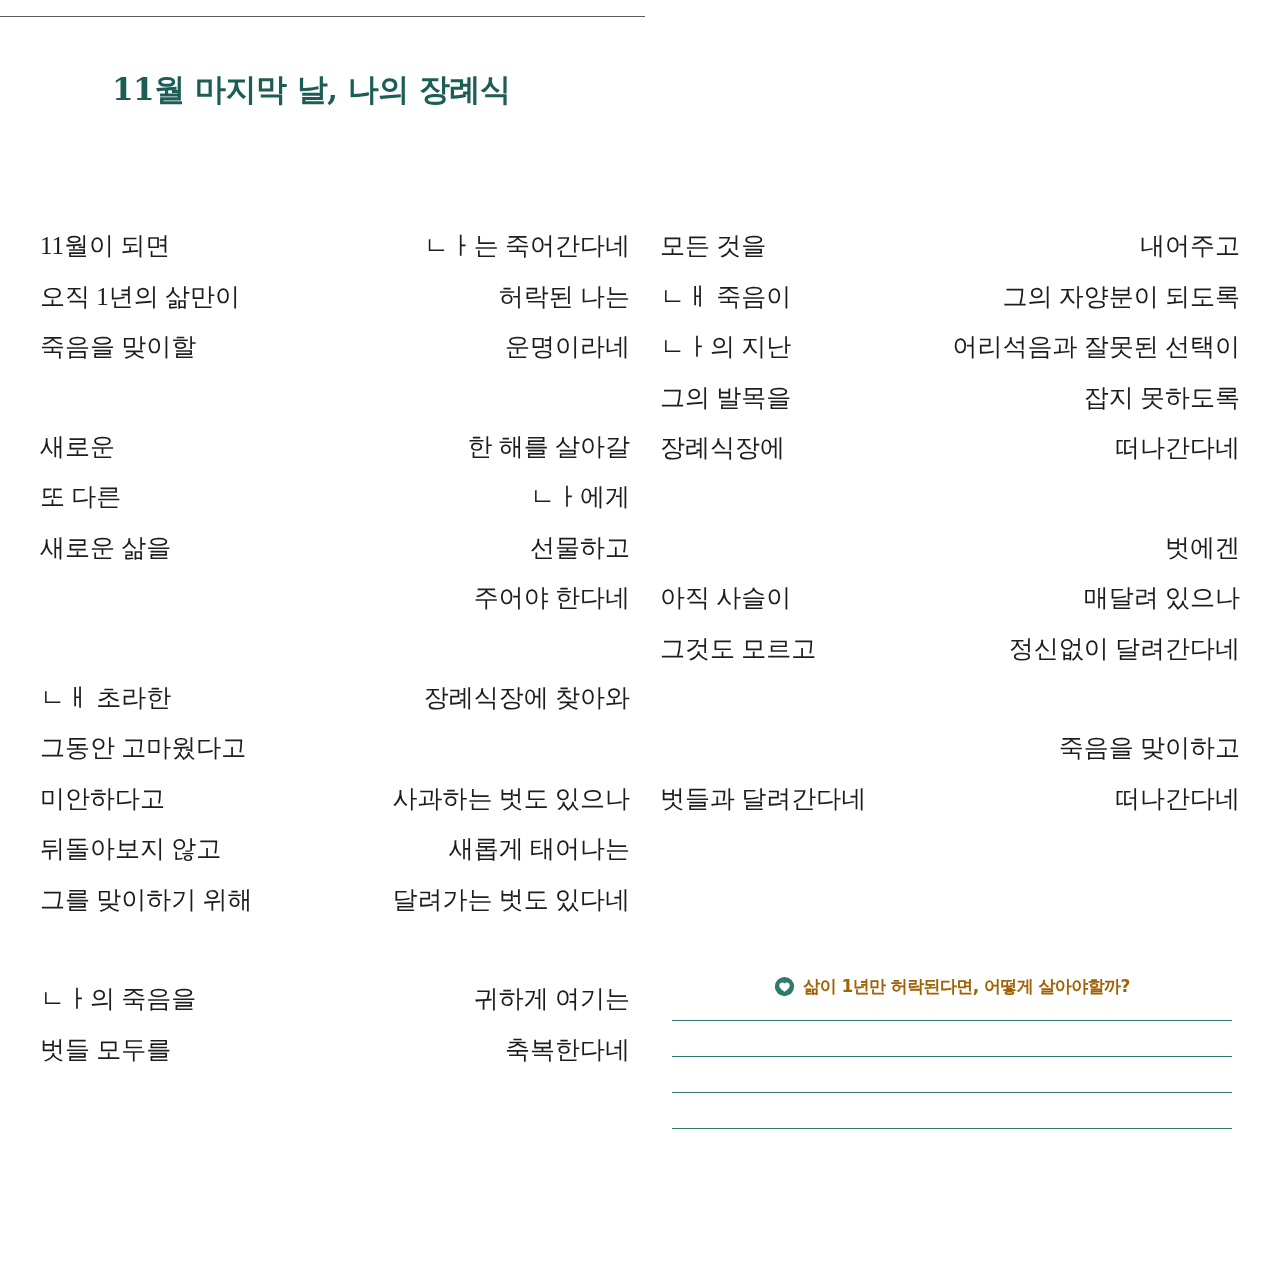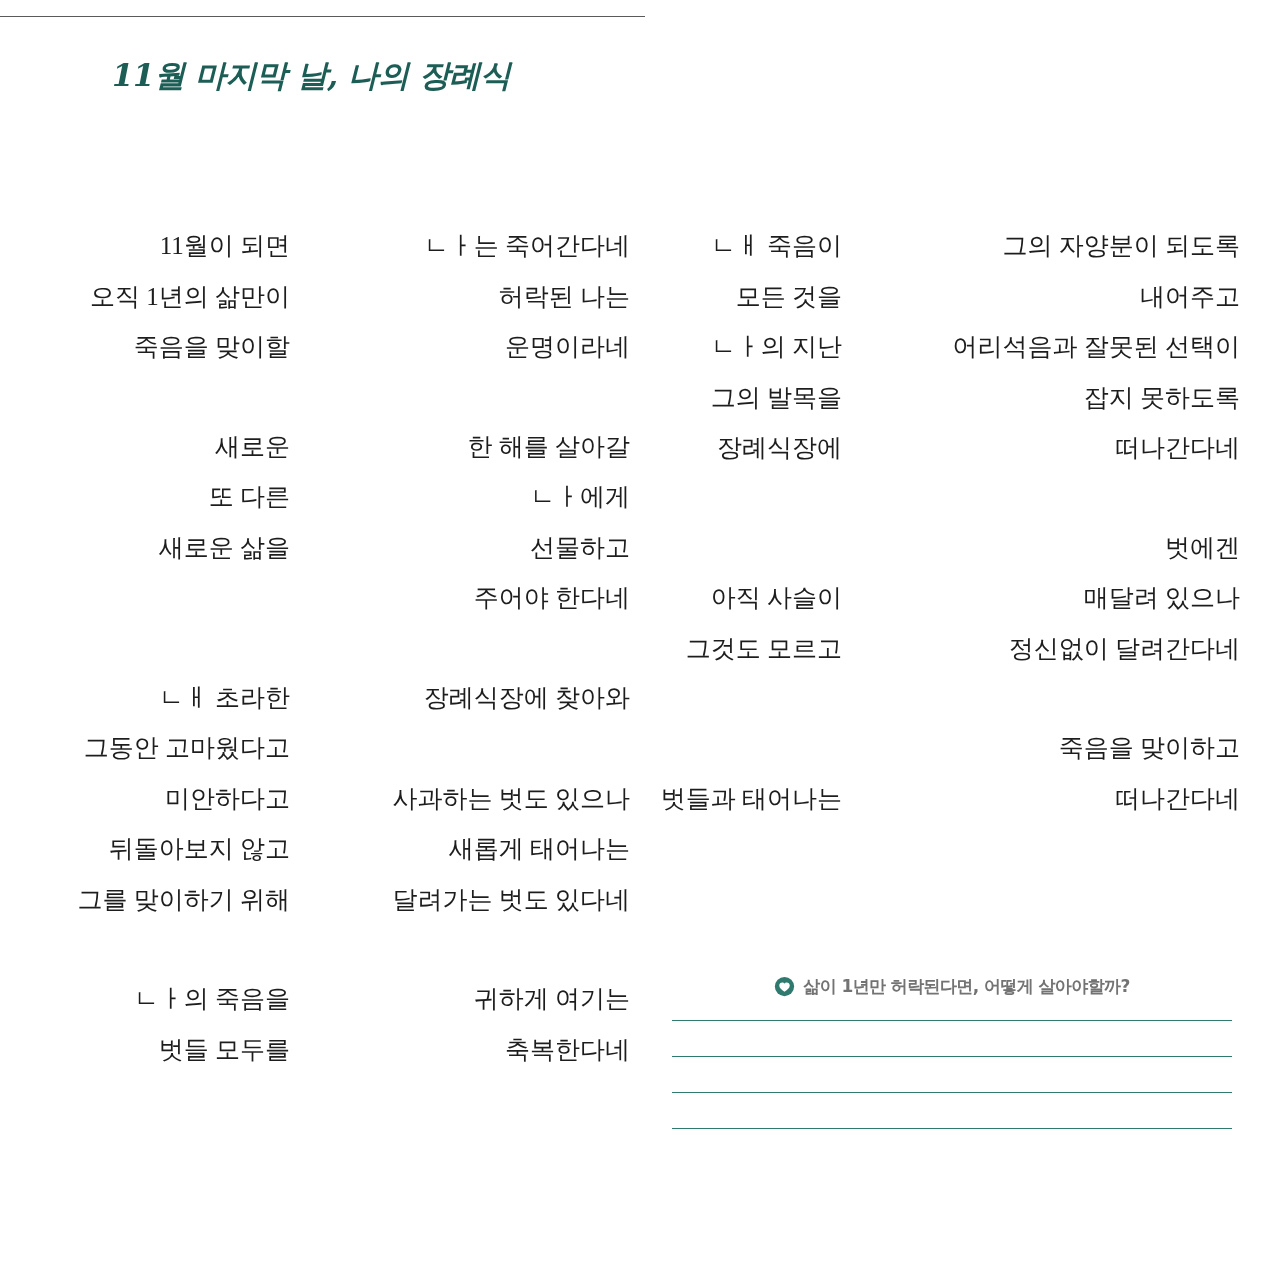--- a/index.html
+++ b/index.html
@@ -24,29 +24,28 @@
   .top-rule {
     position: absolute;
     top: 16px;
     left: 0;
     width: 645px;
     height: 1px;
     background: #5a5a5a;
   }
   .title {
     position: absolute;
-    top: 34px;
+    top: 48px;
     left: 112px;
     font-size: 31px;
     font-weight: bold;
     letter-spacing: -0.5px;
     color: #1c5e55;
     font-family: "DejaVu Serif", "Liberation Serif", serif;
     white-space: nowrap;
-    font-style: italic;
   }
   
   .col {
     position: absolute;
     top: 228px;
   }
   .col-left { left: 40px; width: 590px; }
   .col-right { left: 660px; width: 580px; }
 
   .stanza {
@@ -56,21 +55,21 @@
     display: flex;
     align-items: baseline;
     margin-bottom: 15px;
     font-size: 25px;
     line-height: 1.42;
     white-space: nowrap;
   }
   .lead {
     flex: 0 0 auto;
     width: 268px;
-    text-align: right;
+    text-align: left;
     padding-right: 18px;
     box-sizing: border-box;
   }
   .col-right .lead {
     width: 200px;
   }
   .rest {
     flex: 1 1 auto;
     text-align: right;
   }
@@ -83,21 +82,21 @@
     width: 560px;
   }
   .prompt-head {
     display: flex;
     align-items: center;
     gap: 8px;
     justify-content: center;
     font-family: "DejaVu Sans", "Liberation Sans", sans-serif;
     font-size: 17px;
     font-weight: bold;
-    color: #737373;
+    color: #a16207;
     letter-spacing: -0.6px;
     white-space: nowrap;
   }
   .prompt-icon {
     width: 21px;
     height: 21px;
     flex: 0 0 auto;
   }
   .write-lines {
     margin-top: 22px;
@@ -185,28 +184,28 @@
         <span class="rest">축복한다네</span>
       </div>
     </div>
 
   </div>
 
   <div class="col col-right">
 
     <div class="stanza">
       <div class="line">
+        <span class="lead">모든 것을</span>
+        <span class="rest">내어주고</span>
+      </div>
+      <div class="line">
         <span class="lead">ㄴㅐ 죽음이</span>
         <span class="rest">그의 자양분이 되도록</span>
       </div>
       <div class="line">
-        <span class="lead">모든 것을</span>
-        <span class="rest">내어주고</span>
-      </div>
-      <div class="line">
         <span class="lead">ㄴㅏ의 지난</span>
         <span class="rest">어리석음과 잘못된 선택이</span>
       </div>
       <div class="line">
         <span class="lead">그의 발목을</span>
         <span class="rest">잡지 못하도록</span>
       </div>
       <div class="line">
         <span class="lead">장례식장에</span>
         <span class="rest">떠나간다네</span>
@@ -225,21 +224,21 @@
         <span class="lead">그것도 모르고</span>
         <span class="rest">정신없이 달려간다네</span>
       </div>
     </div>
 
     <div class="stanza">
       <div class="line">
         <span class="rest">죽음을 맞이하고</span>
       </div>
       <div class="line">
-        <span class="lead">벗들과 태어나는</span>
+        <span class="lead">벗들과 달려간다네</span>
         <span class="rest">떠나간다네</span>
       </div>
     </div>
 
   </div>
 
   <div class="prompt-block">
     <div class="prompt-head">
       <span class="prompt-icon">
         <svg viewBox="0 0 24 24" width="21" height="21" aria-hidden="true">

